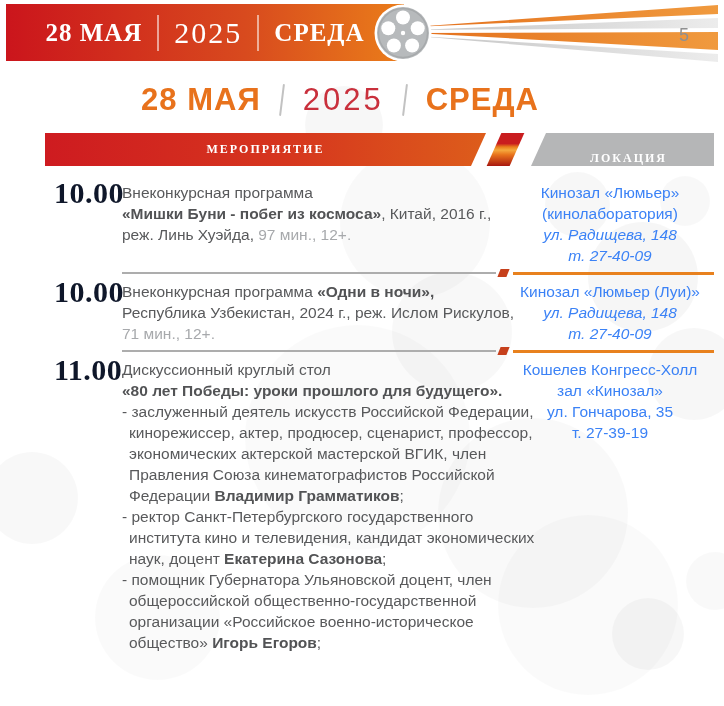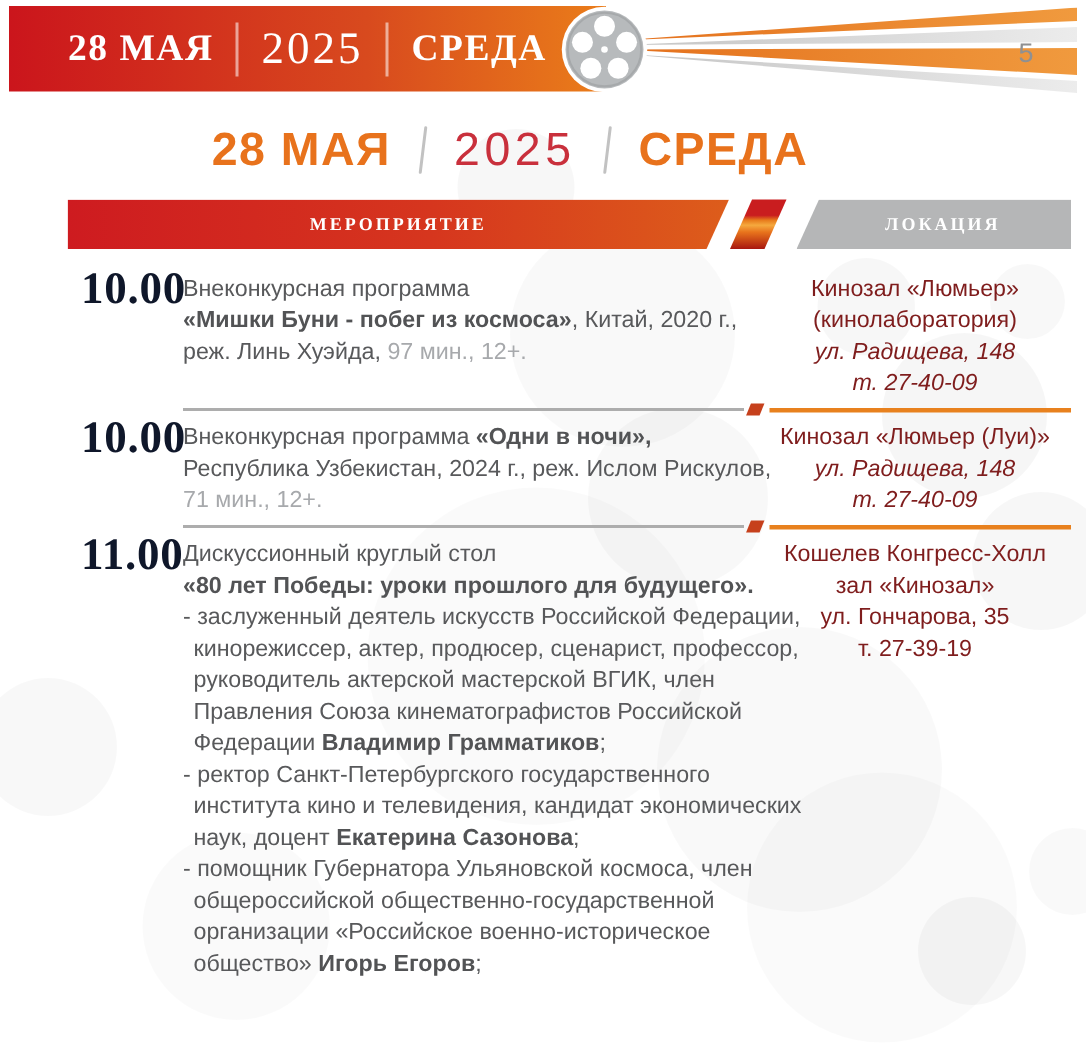--- a/index.html
+++ b/index.html
@@ -27,40 +27,40 @@
   
   .thead{position:absolute;top:133px;left:45px;width:669px;height:33px;}
   .th-event{position:absolute;left:0;top:0;width:441px;height:33px;
       background:linear-gradient(90deg,#ce1b20 0%,#d6361e 55%,#dd5d1b 100%);
       clip-path:polygon(0 0,100% 0,calc(100% - 15px) 100%,0 100%);
       display:flex;align-items:center;justify-content:center;}
   .th-stripe{position:absolute;left:449px;top:0;width:23px;height:33px;transform:skewX(-24deg);
       background:linear-gradient(180deg,#c91d1f 0%,#c91d1f 32%,#e87c1c 42%,#f5a93e 52%,#e8731c 66%,#a8170f 100%);}
   .th-loc{position:absolute;left:486px;top:0;width:183px;height:33px;background:#b5b6b7;
       clip-path:polygon(15px 0,100% 0,100% 100%,0 100%);
-      display:flex;align-items:center;justify-content:center;}
+      display:flex;align-items:flex-end;justify-content:center;}
   .th-text{font-family:"Liberation Serif",serif;font-weight:bold;font-size:12px;color:#ffffff;
       letter-spacing:2px;}
   .th-loc .th-text{padding-left:12px;}
   
   .schedule{position:absolute;top:166px;left:45px;width:669px;}
   .row{display:flex;align-items:flex-start;}
   .row:first-child{margin-top:16px;}
   .time{width:77px;box-sizing:border-box;padding-left:9px;flex:none;
       font-family:"Liberation Serif",serif;font-weight:bold;font-size:30px;line-height:22px;
       color:#0f172a;letter-spacing:0.5px;}
   .event{width:382px;flex:none;font-size:15.5px;line-height:21px;color:#58595b;}
   .line{white-space:nowrap;}
   .line.indent{padding-left:7px;}
   .seg-r{font-weight:normal;}
   .seg-b{font-weight:bold;color:#525355;}
   .seg-l{color:#a7a9ac;}
   .seg-i{font-style:italic;}
   .loc{margin-left:auto;width:212px;flex:none;text-align:center;
-      font-size:15.5px;line-height:21px;color:#7f1d1d;}
+      font-size:15.5px;line-height:21px;color:#3b82f6;}
   .loc-line{white-space:nowrap;}
   .loc-i{font-style:italic;}
   
   .sep{position:relative;height:4px;margin:5px 0 6px;}
   .sep span{position:absolute;display:block;}
   .sep-gray{left:77px;width:374px;top:1px;height:2px;background:#adadad;}
   .sep-square{left:454px;top:-2px;width:9px;height:8px;background:#c6401c;transform:skewX(-22deg);}
   .sep-orange{left:468px;width:201px;top:1px;height:2.5px;background:#e8811e;}
 </style>
 </head>
@@ -142,21 +142,21 @@
     <div class="th-loc">
       <span class="th-text">ЛОКАЦИЯ</span>
     </div>
   </div>
 
   <div class="schedule">
       <div class="row">
         <div class="time">10.00</div>
         <div class="event">
           <div class="line"><span class="seg-r">Внеконкурсная программа</span></div>
-          <div class="line"><span class="seg-b">«Мишки Буни - побег из космоса»</span><span class="seg-r">, Китай, 2020 г.,</span></div>
+          <div class="line"><span class="seg-b">«Мишки Буни - побег из космоса»</span><span class="seg-r">, Китай, 2016 г.,</span></div>
           <div class="line"><span class="seg-r">реж. Линь Хуэйда, </span><span class="seg-l">97 мин., 12+.</span></div>
         </div>
         <div class="loc">
           <div class="loc-line">Кинозал «Люмьер»</div>
           <div class="loc-line">(кинолаборатория)</div>
           <div class="loc-line loc-i">ул. Радищева, 148</div>
           <div class="loc-line loc-i">т. 27-40-09</div>
         </div>
       </div>
       <div class="sep">
@@ -182,27 +182,27 @@
         <span class="sep-square"></span>
         <span class="sep-orange"></span>
       </div>
       <div class="row">
         <div class="time">11.00</div>
         <div class="event">
           <div class="line"><span class="seg-r">Дискуссионный круглый стол</span></div>
           <div class="line"><span class="seg-b">«80 лет Победы: уроки прошлого для будущего».</span></div>
           <div class="line"><span class="seg-r">- заслуженный деятель искусств Российской Федерации,</span></div>
           <div class="line indent"><span class="seg-r">кинорежиссер, актер, продюсер, сценарист, профессор,</span></div>
-          <div class="line indent"><span class="seg-r">руководитель актерской мастерской ВГИК, член</span></div>
+          <div class="line indent"><span class="seg-r">экономических актерской мастерской ВГИК, член</span></div>
           <div class="line indent"><span class="seg-r">Правления Союза кинематографистов Российской</span></div>
           <div class="line indent"><span class="seg-r">Федерации </span><span class="seg-b">Владимир Грамматиков</span><span class="seg-r">;</span></div>
           <div class="line"><span class="seg-r">- ректор Санкт-Петербургского государственного</span></div>
           <div class="line indent"><span class="seg-r">института кино и телевидения, кандидат экономических</span></div>
           <div class="line indent"><span class="seg-r">наук, доцент </span><span class="seg-b">Екатерина Сазонова</span><span class="seg-r">;</span></div>
-          <div class="line"><span class="seg-r">- помощник Губернатора Ульяновской космоса, член</span></div>
+          <div class="line"><span class="seg-r">- помощник Губернатора Ульяновской доцент, член</span></div>
           <div class="line indent"><span class="seg-r">общероссийской общественно-государственной</span></div>
           <div class="line indent"><span class="seg-r">организации «Российское военно-историческое</span></div>
           <div class="line indent"><span class="seg-r">общество» </span><span class="seg-b">Игорь Егоров</span><span class="seg-r">;</span></div>
         </div>
         <div class="loc">
           <div class="loc-line">Кошелев Конгресс-Холл</div>
           <div class="loc-line">зал «Кинозал»</div>
           <div class="loc-line">ул. Гончарова, 35</div>
           <div class="loc-line">т. 27-39-19</div>
         </div>

